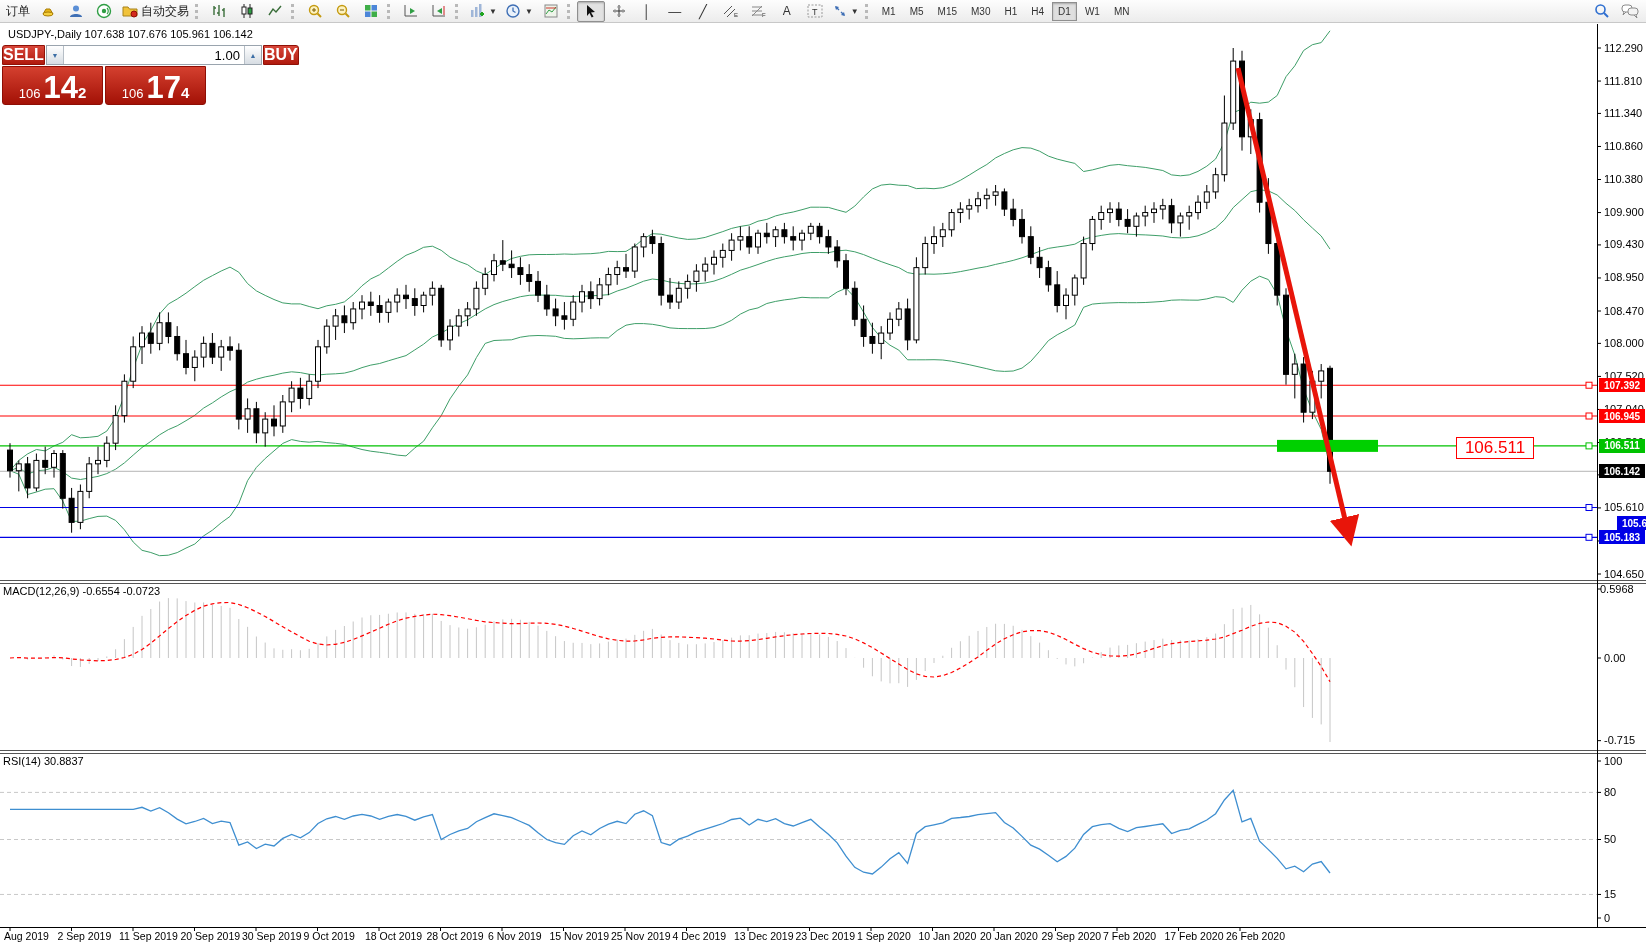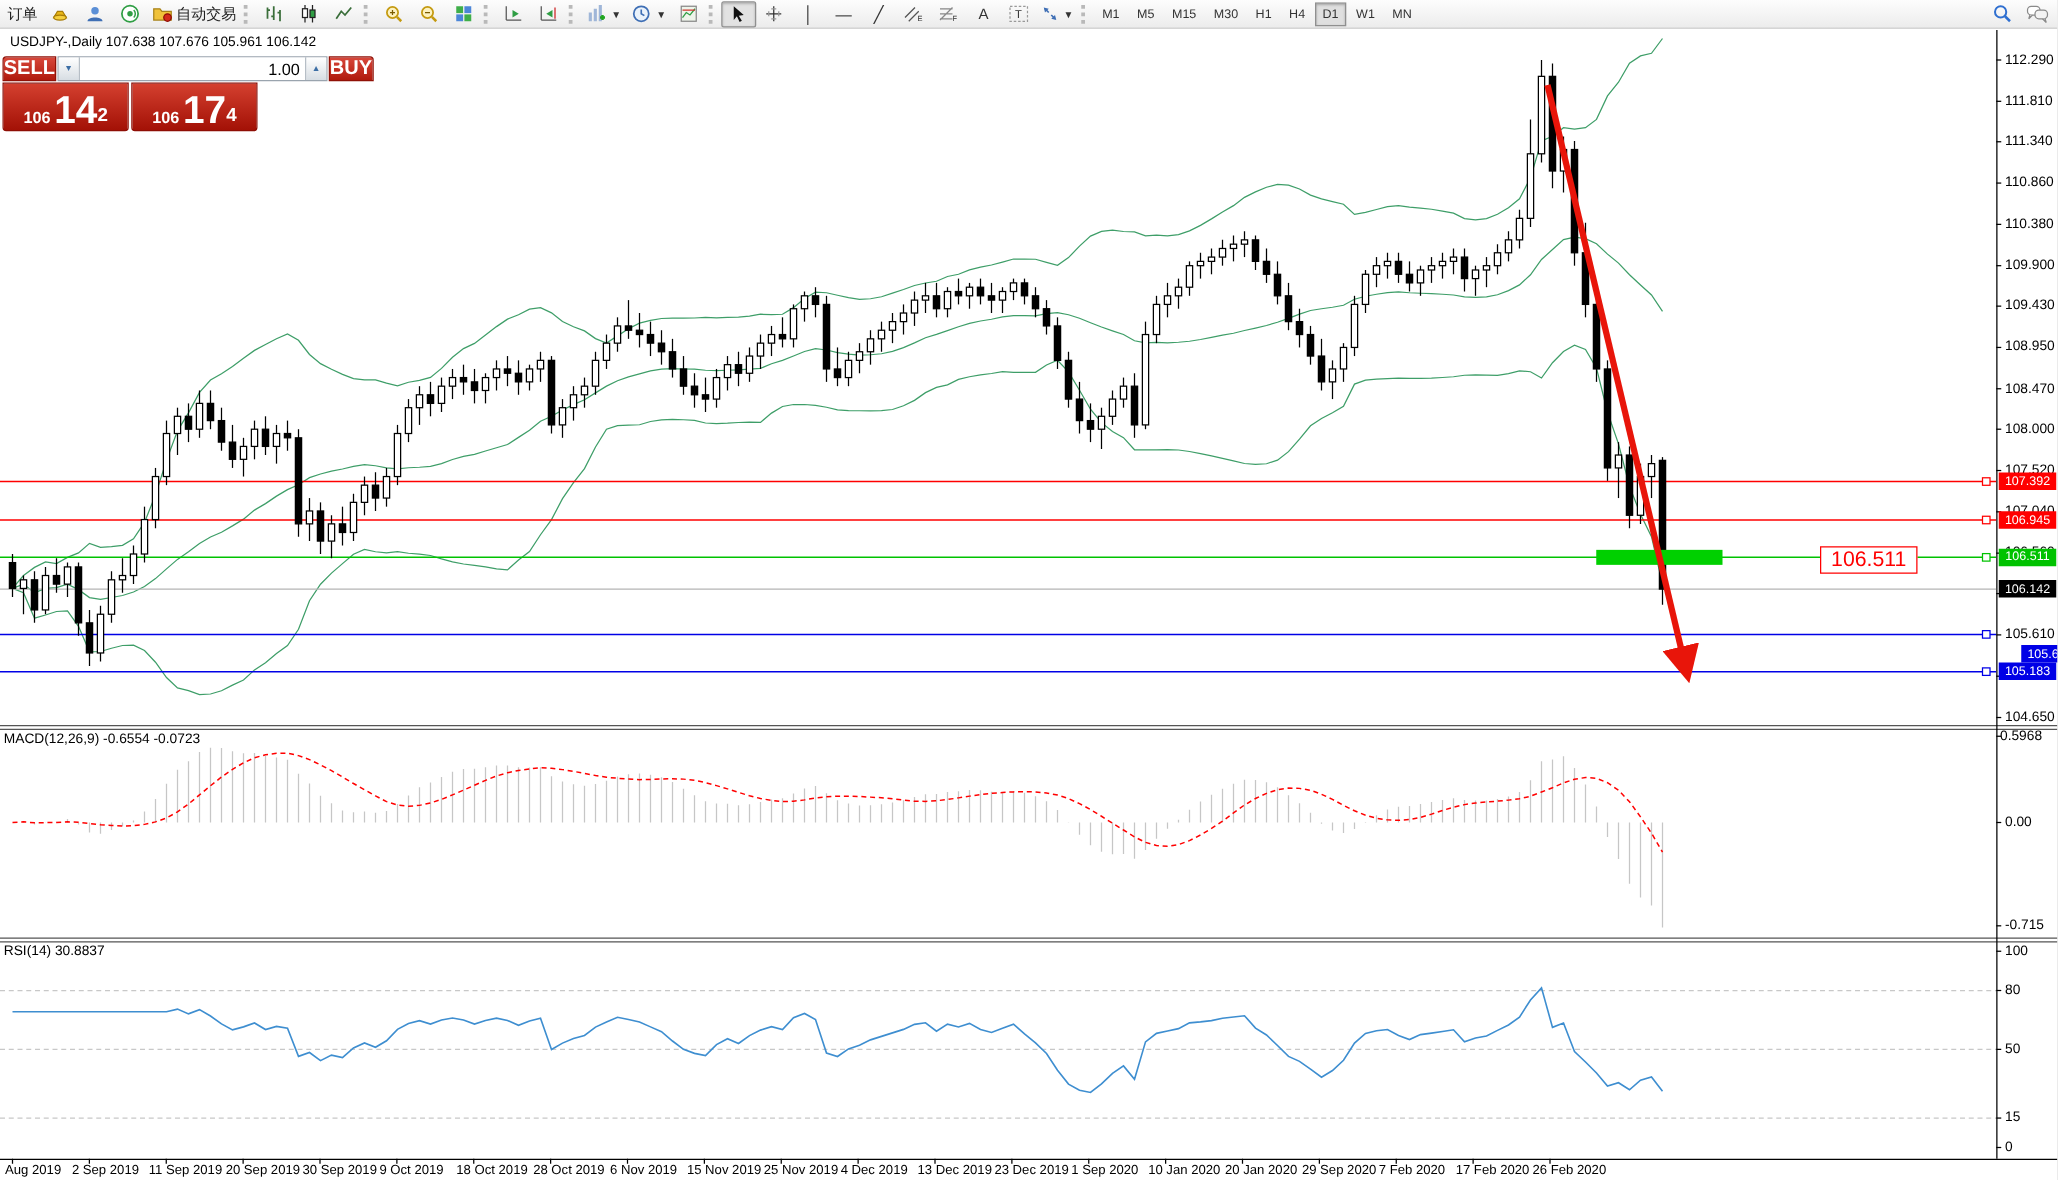--- a/index.html
+++ b/index.html
@@ -19,40 +19,40 @@
           border:1px solid transparent;margin:0 1px;}
   .tf-btn.active{background:#dfdfdf;border-color:#8f8f8f;box-shadow:inset 0 1px 2px rgba(0,0,0,.25);}
   .tb-spacer{flex:1;}
   .glyph{font-size:13px;line-height:1;color:#333;}
   
   #chart-svg{position:absolute;left:0;top:0;z-index:1;}
   .chart-title{position:absolute;left:8px;top:28px;font-size:11px;color:#000;z-index:6;}
   .ind-label{position:absolute;left:3px;font-size:11px;color:#000;z-index:6;}
   .ax-lab{position:absolute;left:1604px;font-size:11px;color:#000;z-index:5;white-space:nowrap;}
   .price-tag{position:absolute;left:1599px;width:46px;height:14px;z-index:7;font-size:10px;
-             color:#fff;display:flex;align-items:center;justify-content:center;font-weight:normal;}
+             color:#fff;display:flex;align-items:center;justify-content:center;font-weight:bold;}
   .date-lab{position:absolute;top:930px;font-size:10.5px;color:#000;z-index:5;white-space:nowrap;}
   
   .trade-widget{position:absolute;left:2px;top:45px;width:204px;z-index:25;}
   .tw-row1{display:flex;height:20px;}
   .tw-sell,.tw-buy{width:47px;color:#fff;font-size:16px;font-weight:bold;display:flex;
       align-items:center;justify-content:center;background:linear-gradient(#d8473a,#b01a0d);
       border:1px solid #901107;}
   .tw-sell{border-radius:3px 0 0 0;}
   .tw-buy{border-radius:0 3px 0 0;}
   .tw-spin{flex:1;display:flex;border:1px solid #9aa4ae;background:#fff;margin:0 1px;}
   .tw-spin-btn{width:16px;background:linear-gradient(#ffffff,#d7dde3);border-right:1px solid #b6bec6;
       display:flex;align-items:center;justify-content:center;font-size:7px;color:#3c6ea5;}
   .tw-spin-btn.up{border-right:none;border-left:1px solid #b6bec6;}
   .tw-vol{flex:1;border:none;outline:none;text-align:right;font-size:13px;padding:0 4px 0 0;
       font-family:"Liberation Sans",sans-serif;min-width:0;}
   .tw-row2{display:flex;gap:2px;height:39px;margin-top:1px;}
   .tw-price{flex:1;background:linear-gradient(#d4402f,#a31106);border:1px solid #8e0e05;color:#fff;
       display:flex;align-items:flex-end;justify-content:center;padding-bottom:4px;border-radius:0 0 3px 3px;}
-  .pp-small{font-size:13px;font-weight:bold;line-height:1;margin-right:3px;}
+  .pp-small{font-size:13px;font-weight:normal;line-height:1;margin-right:3px;}
   .pp-big{font-size:31px;font-weight:bold;line-height:.78;}
   .pp-sup{font-size:15px;font-weight:bold;line-height:1;margin-top:-2px;}
   
   .turning-text{position:absolute;left:1362px;top:368px;z-index:8;font-size:33px;font-weight:bold;
       letter-spacing:2px;color:#2bee00;text-shadow:2px 2px 0 #4f4f4f;white-space:nowrap;}
   .level-box{position:absolute;left:1456px;top:437px;width:76px;height:20px;z-index:8;background:#fff;
       border:1px solid #ff0000;color:#ff0000;font-size:17px;display:flex;align-items:center;justify-content:center;}
 </style>
 </head>
 <body>

